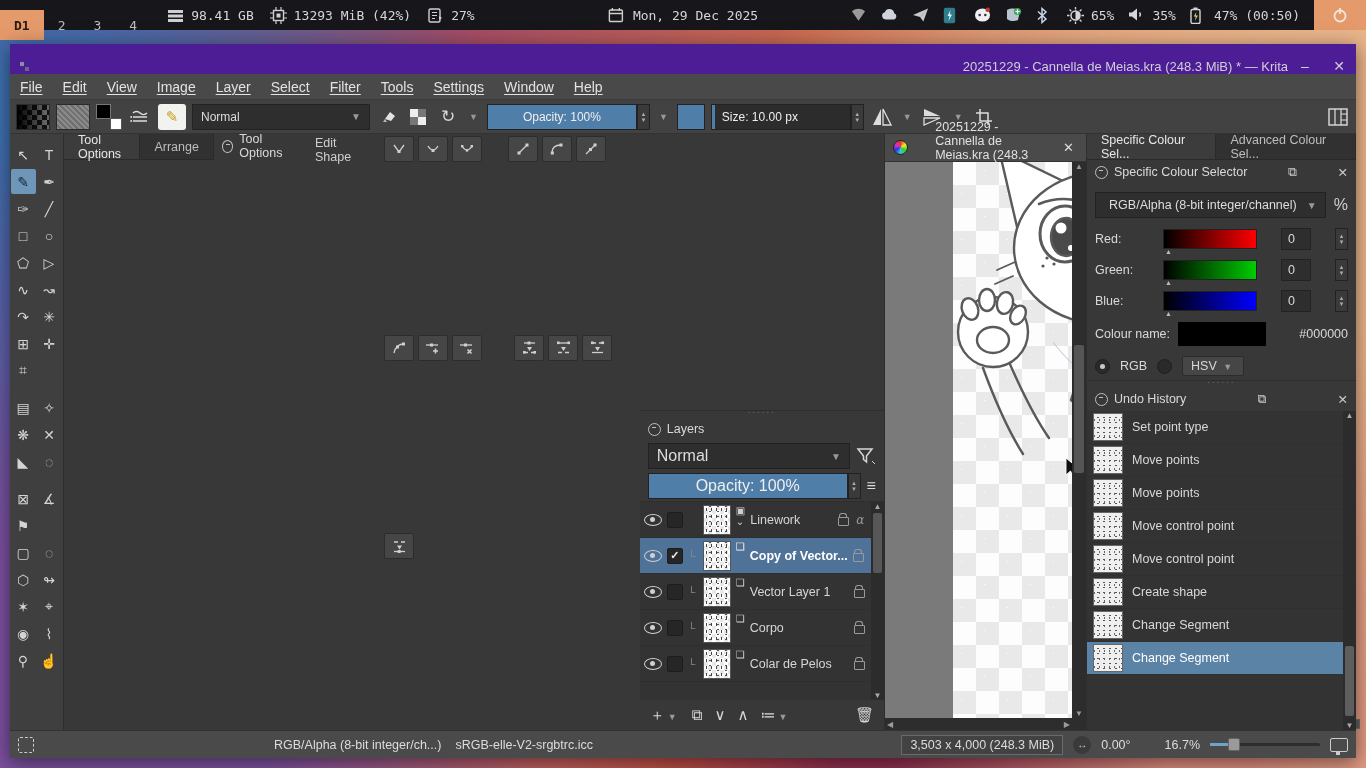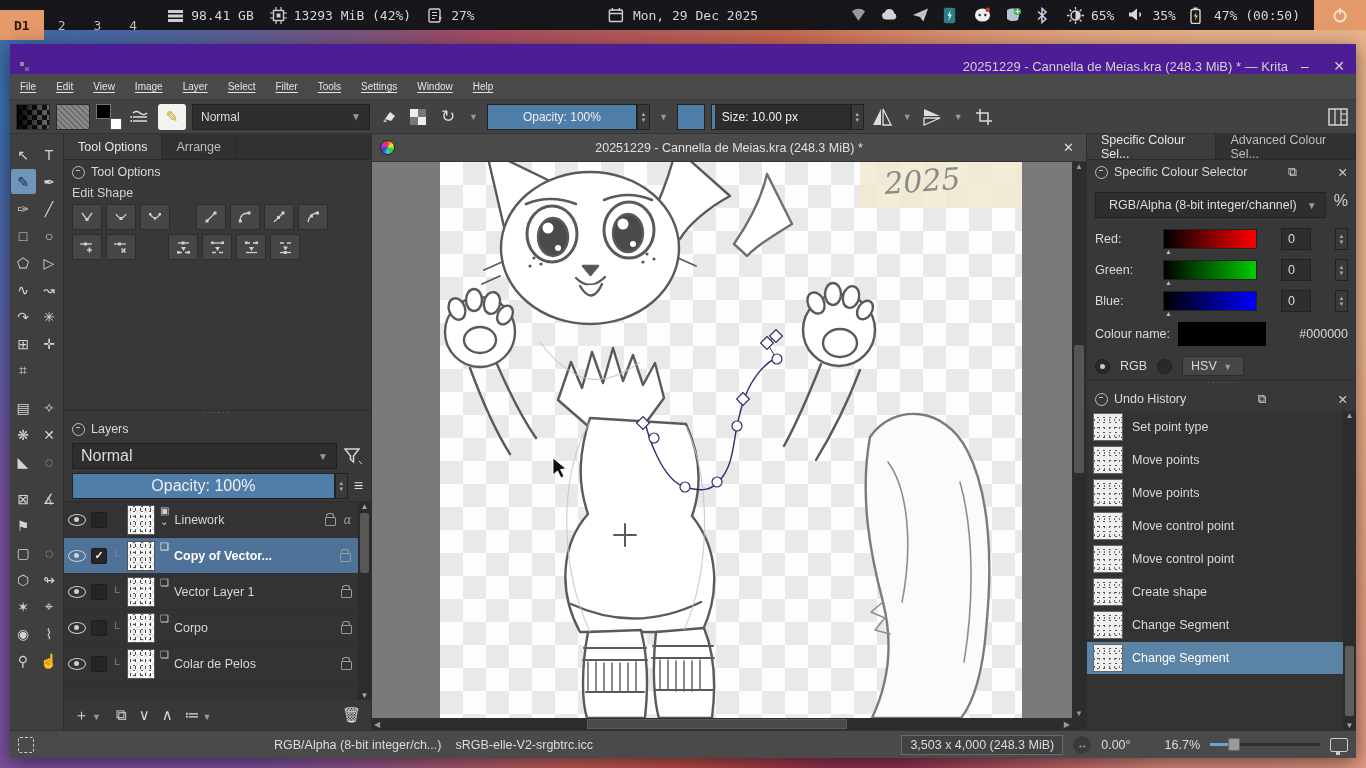--- a/index.html
+++ b/index.html
@@ -31,21 +31,21 @@
   .powerbtn{ background:#e59a6b; height:30px; width:52px; display:flex; align-items:center; justify-content:center; }
   
   #krita{ position:absolute; left:10px; top:44px; width:1346px; height:714px;
           background:#3c3c3c; box-shadow:0 4px 18px rgba(0,0,0,.5); display:flex; flex-direction:column; }
   #titlebar{ height:30px; background:#4c1d95; display:flex; align-items:flex-end; color:#cfcfd6; font-size:13px; flex:0 0 30px;}
   #titlebar .appmark{ width:14px; height:14px; margin-left:8px; opacity:.8;
       background:linear-gradient(#9aa 0 0) 2px 2px/4px 4px no-repeat, linear-gradient(#778 0 0) 7px 7px/4px 4px no-repeat; }
   #titlebar .t-title{ margin-left:auto; }
   .winbtn{ width:34px; text-align:center; color:#cfcfd6; font-size:14px; }
   #menubar{ height:26px; background:#494949; border-bottom:1px solid #3a3a3a; display:flex; align-items:center;
-            color:#e2e2e2; font-size:10px; flex:0 0 26px; }
+            color:#e2e2e2; font-size:14px; flex:0 0 26px; }
   .menuitem{ padding:0 10px; }
   .menuitem span{ text-decoration:underline; text-decoration-thickness:1px; text-underline-offset:2px; }
   
   #toolbar{ height:34px; background:#424242; border-bottom:1px solid #333; display:flex; align-items:center;
             gap:6px; padding:0 6px; flex:0 0 34px; color:#ddd; font-size:12px; }
   .tb-swatch{ width:34px; height:26px; border:1px solid #2b2b2b; }
   .grad-sw{ background:linear-gradient(90deg,#000, #0000 90%),
             repeating-conic-gradient(#111 0 25%, #666 0 50%) 0 0/10px 10px; }
   .pat-sw{ background:repeating-linear-gradient(45deg,#8a8a8a 0 2px,#6f6f6f 2px 4px); }
   .fgbg{ width:26px; height:26px; position:relative; }
@@ -64,21 +64,21 @@
   .bluechip{ width:28px; height:26px; background:#4f7ea8; border:1px solid #222; }
   
   #content{ flex:1 1 auto; display:flex; min-height:0; background:#383838; }
   
   #toolbox{ flex:0 0 54px; background:#3f3f3f; border-right:1px solid #2e2e2e; padding-top:8px;
             display:grid; grid-template-columns:26px 26px; justify-content:center; align-content:start; row-gap:2px; }
   .tool{ width:25px; height:25px; display:flex; align-items:center; justify-content:center; color:#d4d4d4; font-size:14px; border-radius:2px; }
   .tool.sel{ background:#6d96b8; color:#10222f; }
   .tool-sep{ grid-column:1 / span 2; height:8px; }
   
-  #leftdock{ flex:0 0 308px; border-right:1px solid #2e2e2e; display:flex; flex-direction:column; background:#383838; }
+  #leftdock{ flex:0 0 308px; border-right:1px solid #2e2e2e; display:flex; background:#383838; }
   .dtabs{ display:flex; height:26px; background:#313131; border-bottom:1px solid #2a2a2a; font-size:12.5px; }
   .dtab{ padding:0 14px; display:flex; align-items:center; color:#bdbdbd; background:#313131; border-right:1px solid #2a2a2a; }
   .dtab.active{ background:#3c3c3c; color:#e6e6e6; }
   .dockhead{ height:24px; display:flex; align-items:center; gap:6px; padding:0 8px; color:#d9d9d9; font-size:12.5px; }
   .lockico{ width:13px; height:13px; border-radius:50%; border:1.5px solid #bfbfbf; position:relative; }
   .lockico:after{ content:""; position:absolute; left:3px; top:3px; width:4px; height:4px; border-top:1.5px solid #bfbfbf; }
   .dockhead .flo,.dockhead .clo{ margin-left:auto; color:#c9c9c9; }
   .sec-label{ color:#cfcfcf; font-size:12.5px; padding:2px 8px; }
   .esgrid{ padding:2px 8px; display:flex; gap:4px; flex-wrap:wrap; width:300px; }
   .esbtn{ width:30px; height:26px; background:#464646; border:1px solid #2c2c2c; border-radius:2px; display:flex; align-items:center; justify-content:center; }
@@ -128,21 +128,21 @@
        #fdfdfd;
      background-size:46px 46px; background-position:0 0,23px 23px; }
   #page svg{ position:absolute; inset:0; overflow:hidden; }
   .vscroll{ position:absolute; right:0; top:0; bottom:0; width:14px; background:#2d2d2d; color:#9a9a9a; font-size:8px; display:flex; flex-direction:column; align-items:center; }
   .vscroll .vth{ position:absolute; top:183px; height:128px; width:10px; left:2px; background:#555; border-radius:2px; }
   .hscroll{ height:12px; background:#2d2d2d; display:flex; align-items:center; position:relative; color:#9a9a9a; font-size:8px; flex:0 0 12px; }
   .hscroll .hth{ position:absolute; left:215px; width:260px; top:1px; bottom:1px; background:#4a4a4a; border:1px solid #5a5a5a; }
   
   #rightdock{ flex:0 0 270px; border-left:1px solid #2e2e2e; display:flex; flex-direction:column; background:#383838; font-size:12.5px; }
   .scs-body{ padding:4px 8px; color:#d9d9d9; }
-  .cs-combo{ display:flex; gap:8px; margin:4px 0 10px; }
+  .cs-combo{ display:flex; align-items:center; gap:8px; margin:4px 0 10px; }
   .chrow{ display:flex; align-items:center; gap:24px; margin-bottom:9px; }
   .chlabel{ width:44px; color:#d9d9d9; }
   .chbar{ flex:1; height:20px; border:1px solid #222; position:relative; }
   .chbar .mk{ position:absolute; left:1px; bottom:-7px; color:#bbb; font-size:7px; }
   .red-g{ background:linear-gradient(90deg,#000,#f00); }
   .green-g{ background:linear-gradient(90deg,#000,#0c0); }
   .blue-g{ background:linear-gradient(90deg,#000,#00f); }
   .chval{ width:30px; height:22px; background:#2e2e2e; border:1px solid #222; display:flex; align-items:center; padding-left:6px; }
   .cnrow{ display:flex; align-items:center; gap:8px; margin:10px 0; }
   .cswatch{ width:88px; height:24px; background:#000; }

